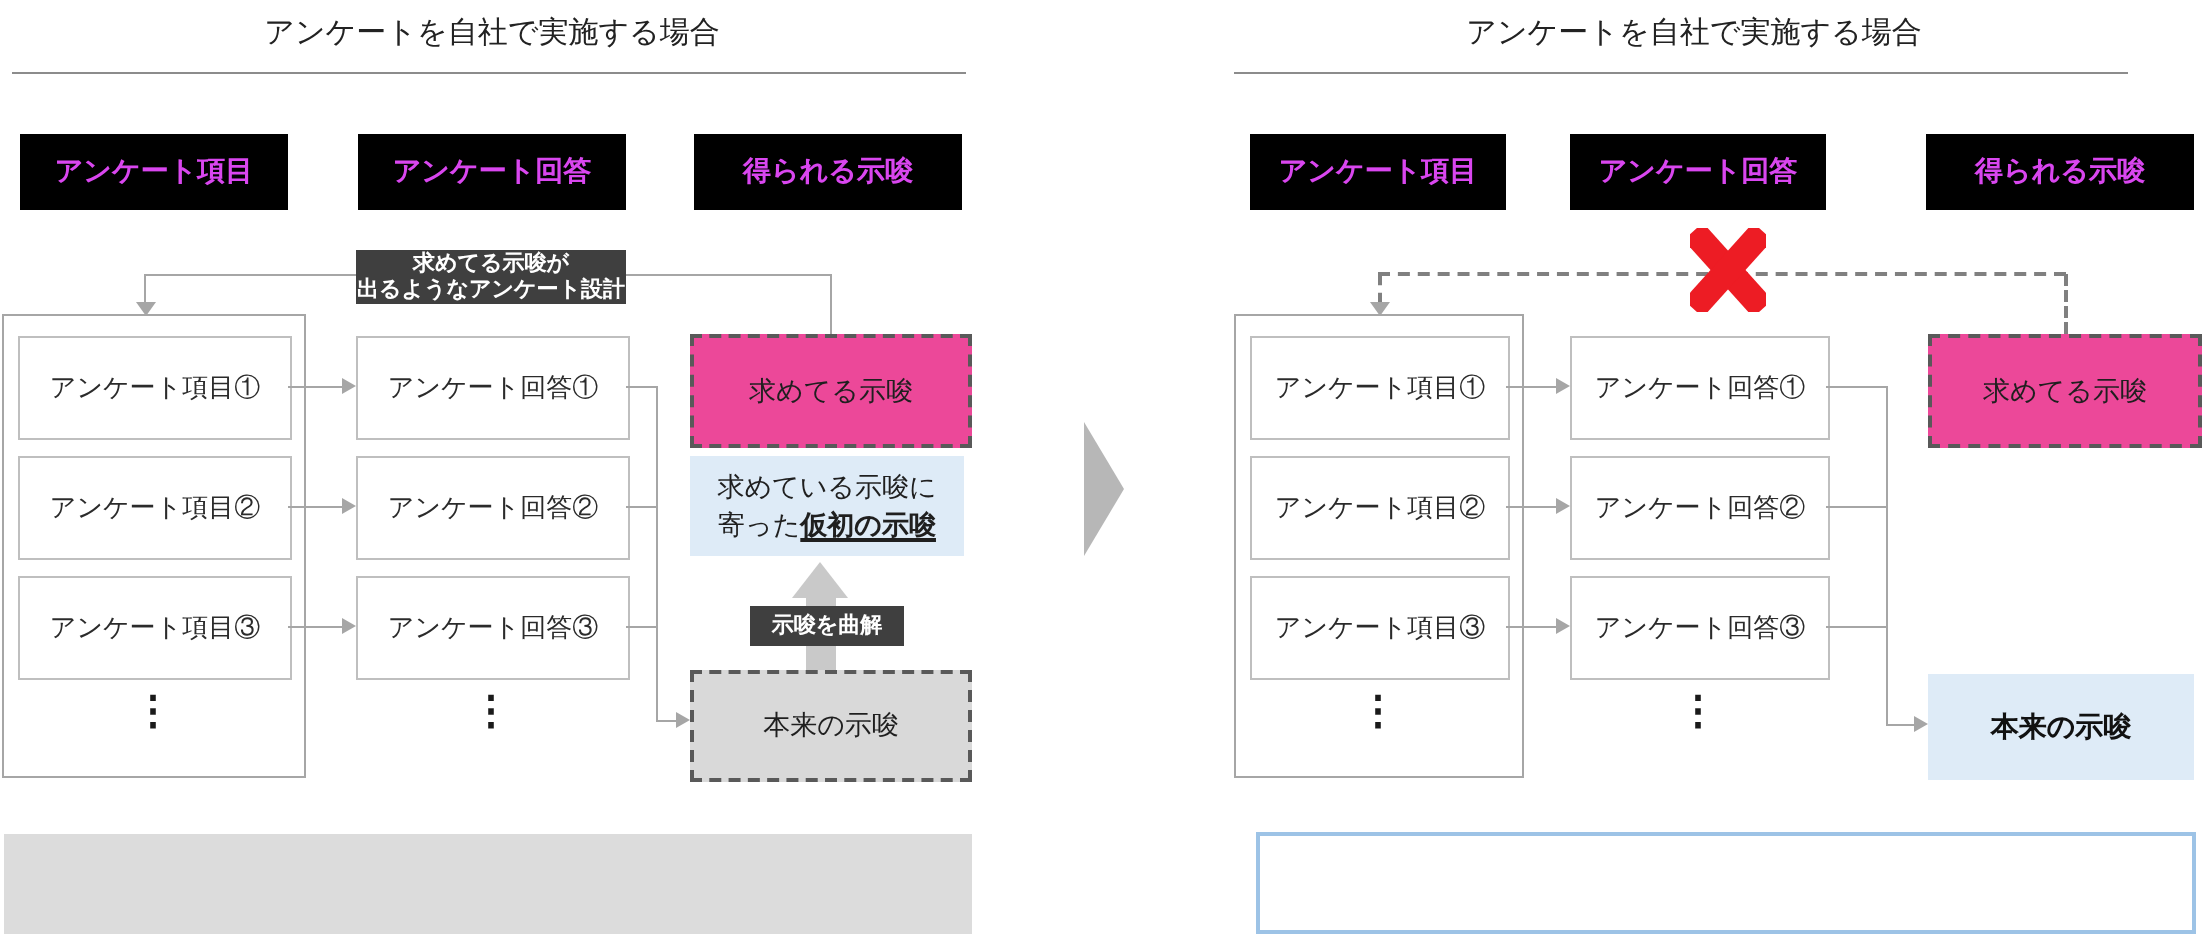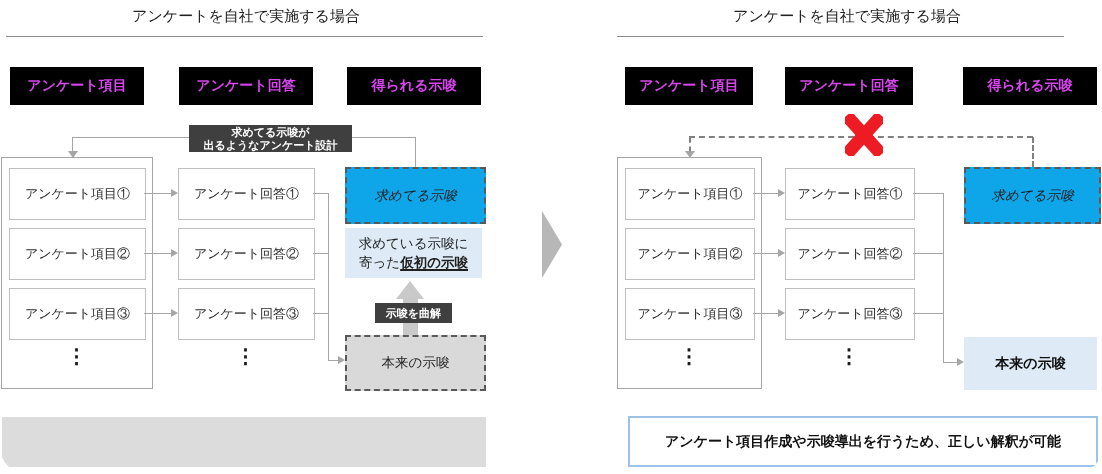--- a/index.html
+++ b/index.html
@@ -1,18 +1,18 @@
 <!DOCTYPE html>
 <html><head>
 <meta charset="utf-8">
 <style>
   html,body{margin:0;padding:0;background:#fff;}
   #canvas{
     position:relative;width:1102px;height:474px;background:#fff;
-    font-family:"Liberation Sans",sans-serif;color:#1f1f1f;overflow:hidden;border-radius:27px;
+    font-family:"Liberation Sans",sans-serif;color:#1f1f1f;overflow:hidden;
   }
   .abs{position:absolute;}
   .panel-title{font-size:15px;color:#222;text-align:center;white-space:nowrap;}
   .title-rule{height:1px;background:#8c8c8c;}
   .col-header{
     background:#000;color:#d946ef;font-weight:bold;font-size:14px;
     display:flex;align-items:center;justify-content:center;white-space:nowrap;
   }
   .node{
     background:#fff;border:1px solid #bfbfbf;font-size:13px;color:#2b2b2b;
@@ -23,22 +23,22 @@
   .hline{background:#a6a6a6;height:1px;}
   .vline{background:#a6a6a6;width:1px;}
   .arr-right{width:0;height:0;border-top:4px solid transparent;border-bottom:4px solid transparent;border-left:7px solid #a6a6a6;}
   .arr-down{width:0;height:0;border-left:5px solid transparent;border-right:5px solid transparent;border-top:7px solid #a6a6a6;}
   .dark-label{
     background:#3f3f3f;color:#fff;font-weight:bold;font-size:11px;line-height:13px;
     display:flex;flex-direction:column;align-items:center;justify-content:center;
     text-align:center;white-space:nowrap;z-index:3;
   }
   .desired{
-    background:#0ea5e9;border:2px dashed #595959;font-size:13.5px;color:#1f1f1f;
-    display:flex;align-items:center;justify-content:center;z-index:2;white-space:nowrap;font-style:italic;
+    background:#ec4899;border:2px dashed #595959;font-size:13.5px;color:#1f1f1f;
+    display:flex;align-items:center;justify-content:center;z-index:2;white-space:nowrap;
   }
   .temp{
     background:#deebf7;font-size:13.5px;line-height:19px;color:#1f1f1f;text-align:center;
     display:flex;flex-direction:column;align-items:center;justify-content:center;white-space:nowrap;
   }
   .temp .emph{font-weight:bold;text-decoration:underline;text-decoration-thickness:2px;text-underline-offset:2px;}
   .orig-gray{
     background:#d9d9d9;border:2px dashed #595959;font-size:13.5px;color:#1f1f1f;
     display:flex;align-items:center;justify-content:center;white-space:nowrap;
   }
@@ -70,21 +70,21 @@
 
     <div class="abs col-header" style="left:10px;top:67px;width:134px;height:38px;">アンケート項目</div>
     <div class="abs col-header" style="left:179px;top:67px;width:134px;height:38px;">アンケート回答</div>
     <div class="abs col-header" style="left:347px;top:67px;width:134px;height:38px;">得られる示唆</div>
 
     <div class="abs hline" style="left:72px;top:137px;width:344px;"></div>
     <div class="abs vline" style="left:415px;top:137px;height:30px;"></div>
     <div class="abs vline" style="left:72px;top:137px;height:15px;"></div>
     <div class="abs arr-down" style="left:68px;top:151px;"></div>
 
-    <div class="abs dark-label" style="left:178px;top:125px;width:163px;height:27px;margin-left:11px;">
+    <div class="abs dark-label" style="left:178px;top:125px;width:135px;height:27px;">
       <span>求めてる示唆が</span>
       <span>出るようなアンケート設計</span>
     </div>
 
     <div class="abs container-box" style="left:1px;top:157px;width:150px;height:230px;"></div>
     <div class="abs node" style="left:9px;top:168px;width:135px;height:50px;">アンケート項目①</div>
     <div class="abs node" style="left:9px;top:228px;width:135px;height:50px;">アンケート項目②</div>
     <div class="abs node" style="left:9px;top:288px;width:135px;height:50px;">アンケート項目③</div>
     <div class="abs vdots" style="left:9px;top:346px;width:135px;">⋮</div>
 
@@ -171,17 +171,16 @@
     <div class="abs hline" style="left:913px;top:253px;width:30px;"></div>
     <div class="abs hline" style="left:913px;top:313px;width:30px;"></div>
     <div class="abs vline" style="left:943px;top:193px;height:169px;"></div>
     <div class="abs hline" style="left:943px;top:362px;width:14px;"></div>
     <div class="abs arr-right" style="left:957px;top:358px;"></div>
 
     <div class="abs desired" style="left:964px;top:167px;width:133px;height:53px;">求めてる示唆</div>
     <div class="abs orig-blue" style="left:964px;top:337px;width:133px;height:53px;">本来の示唆</div>
 
     <div class="abs note-blue" style="left:628px;top:416px;width:466px;height:47px;">
-      <span>アンケート項目作成や示唆導出を行うため、正しい解釈が可能</span>
     </div>
   </div>
 
 </div>
 
 </body></html>

